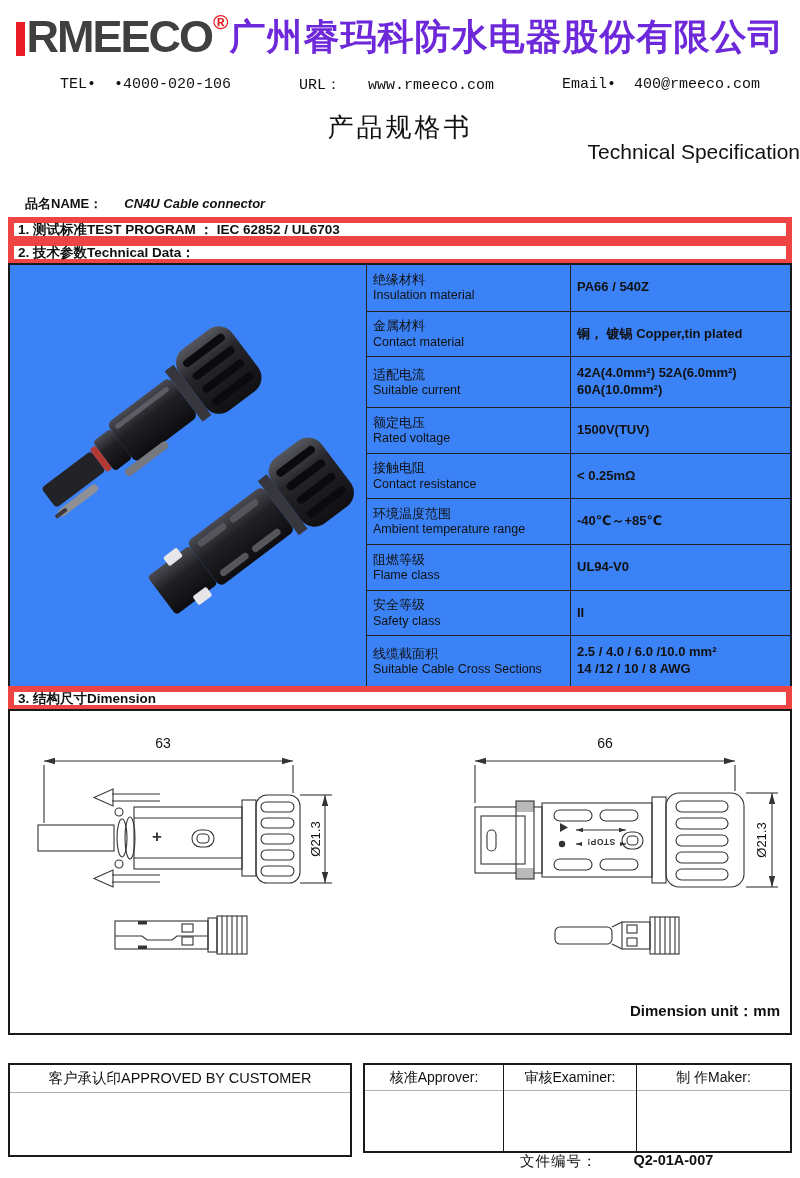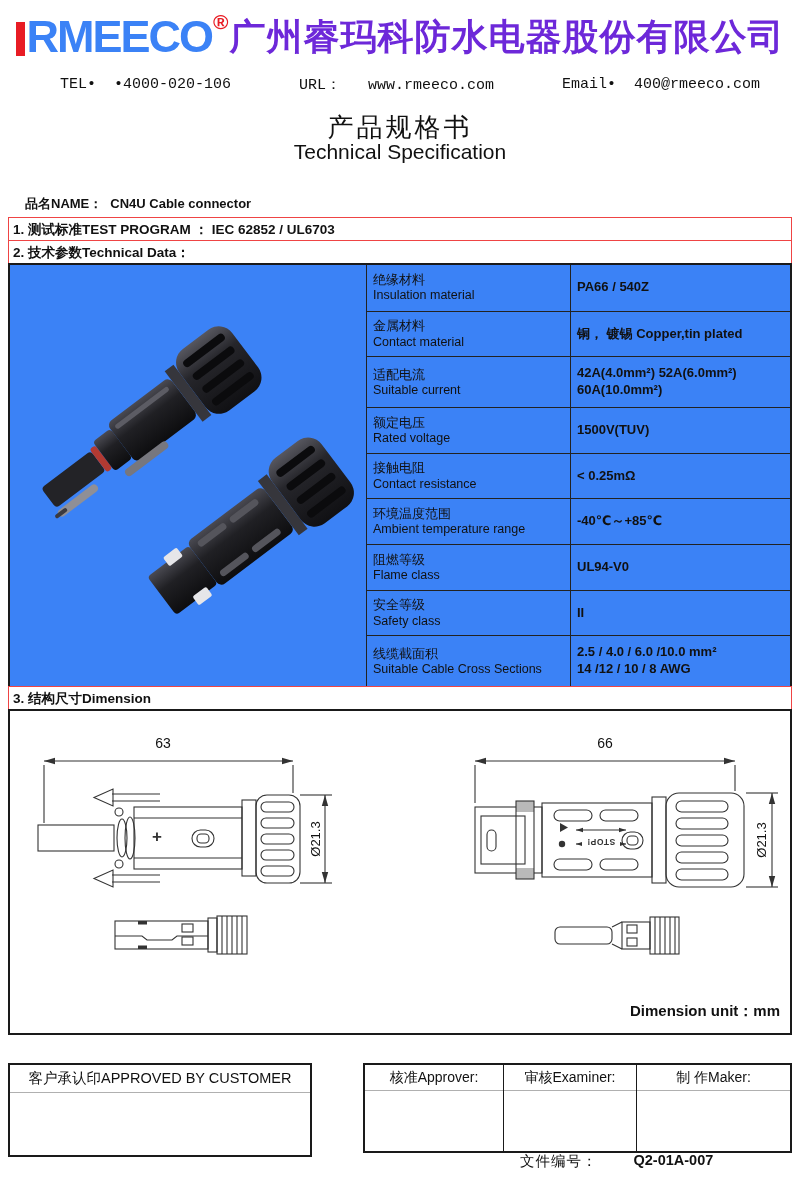--- a/index.html
+++ b/index.html
@@ -6,37 +6,37 @@
   html,body { background:#888; }
   #page {
     position:relative; width:800px; height:1178px; background:#fff;
     font-family:"Liberation Sans","DejaVu Sans",sans-serif; color:#111;
     margin:0 auto; overflow:hidden;
   }
   
   .logo-row { position:absolute; left:0; top:6px; width:800px; height:62px;
     display:flex; align-items:center; justify-content:center; }
   .logo-bar { width:9px; height:34px; background:#e81c24; margin:4px 2px 0 0; }
-  .logo-text { font-size:45px; font-weight:800; letter-spacing:-2px; color:#3b82f6;
+  .logo-text { font-size:45px; font-weight:800; letter-spacing:-2px; color:#404040;
     font-family:"Liberation Sans",sans-serif; }
   .logo-reg { color:#e81c24; font-size:21px; font-weight:700; position:relative; top:-15px; margin:0 1px; }
   .logo-cn { font-size:36px; font-weight:700; color:#6d28d9; letter-spacing:1px;
     font-family:"Liberation Sans",sans-serif; white-space:nowrap; }
   .contact-row { position:absolute; left:60px; top:72px; width:700px; height:24px;
     display:flex; justify-content:space-between; align-items:center;
     font-family:"Liberation Mono","DejaVu Sans Mono",monospace; font-size:15px; white-space:pre; }
   .doc-title-cn { position:absolute; left:0; top:110px; width:800px; text-align:center;
     font-family:"Liberation Serif","DejaVu Serif",serif; font-size:26px; letter-spacing:3px; }
-  .doc-title-en { position:absolute; left:0; top:140px; width:800px; text-align:center;
+  .doc-title-en { position:absolute; left:0; top:140px; width:800px; text-align:right;
     font-size:21px; font-weight:400; }
   
   .prod-line { position:absolute; left:25px; top:195px; font-size:13px; font-weight:600; }
-  .prod-line .val { margin-left:8px; }
-  
-  .sec-bar { position:absolute; left:8px; width:784px; height:25px; border:1px solid #ef4444;
+  .prod-line .val { margin-left:22px;font-style:italic; }
+  
+  .sec-bar { position:absolute; left:8px; width:784px; height:25px; border:6px solid #ef4444;
     display:flex; align-items:center; padding-left:4px; font-size:13.5px; font-weight:600;
     background:#fff; white-space:pre; }
   #sec1 { top:217px; }
   #sec2 { top:240px; }
   #sec3 { top:686px; }
   
   .tech-table { position:absolute; left:8px; top:263px; width:784px; height:425px;
     border:2px solid #1a1a1a; display:flex; background:#3b82f6; }
   .photo-cell { width:357px; border-right:1.5px solid #222; position:relative; overflow:hidden; }
   .rows-wrap { flex:1; display:flex; flex-direction:column; }
@@ -55,21 +55,21 @@
   .dim-box svg { position:absolute; left:0; top:0; }
   .dim-label { position:absolute; font-size:14px; font-weight:500; text-align:center;
     font-family:"Liberation Sans",sans-serif; background:#fff; }
   .dia-label { position:absolute; width:46px; height:16px; font-size:13px; text-align:center;
     transform:rotate(-90deg); }
   .plus-label { position:absolute; font-size:17px; font-weight:600; color:#333; }
   .stop-label { position:absolute; width:44px; text-align:center; font-size:8.5px; font-weight:700;
     letter-spacing:0.5px; transform:rotate(180deg); color:#333; }
   .unit-note { position:absolute; right:10px; bottom:12px; font-size:15px; font-weight:600; }
   
-  .cust-box { position:absolute; left:8px; top:1063px; width:304px; height:94px;
+  .cust-box { position:absolute; left:8px; top:1063px; width:344px; height:94px;
     border:2.5px solid #1a1a1a; }
   .cust-head { height:28px; border-bottom:1px solid #b0b0b0; display:flex; align-items:center;
     justify-content:center; font-size:14.5px; }
   .appr-box { position:absolute; left:363px; top:1063px; width:429px; height:90px;
     border:2px solid #1a1a1a; display:flex; }
   .appr-col { height:100%; display:flex; flex-direction:column; }
   .appr-col + .appr-col { border-left:1.5px solid #1a1a1a; }
   .appr-head { height:26px; border-bottom:1px solid #b0b0b0; display:flex; align-items:center;
     justify-content:center; font-size:14px; font-weight:500; }
   .c1 { width:138px;justify-content:space-between; } .c2 { width:133px; } .c3 { flex:1; }

